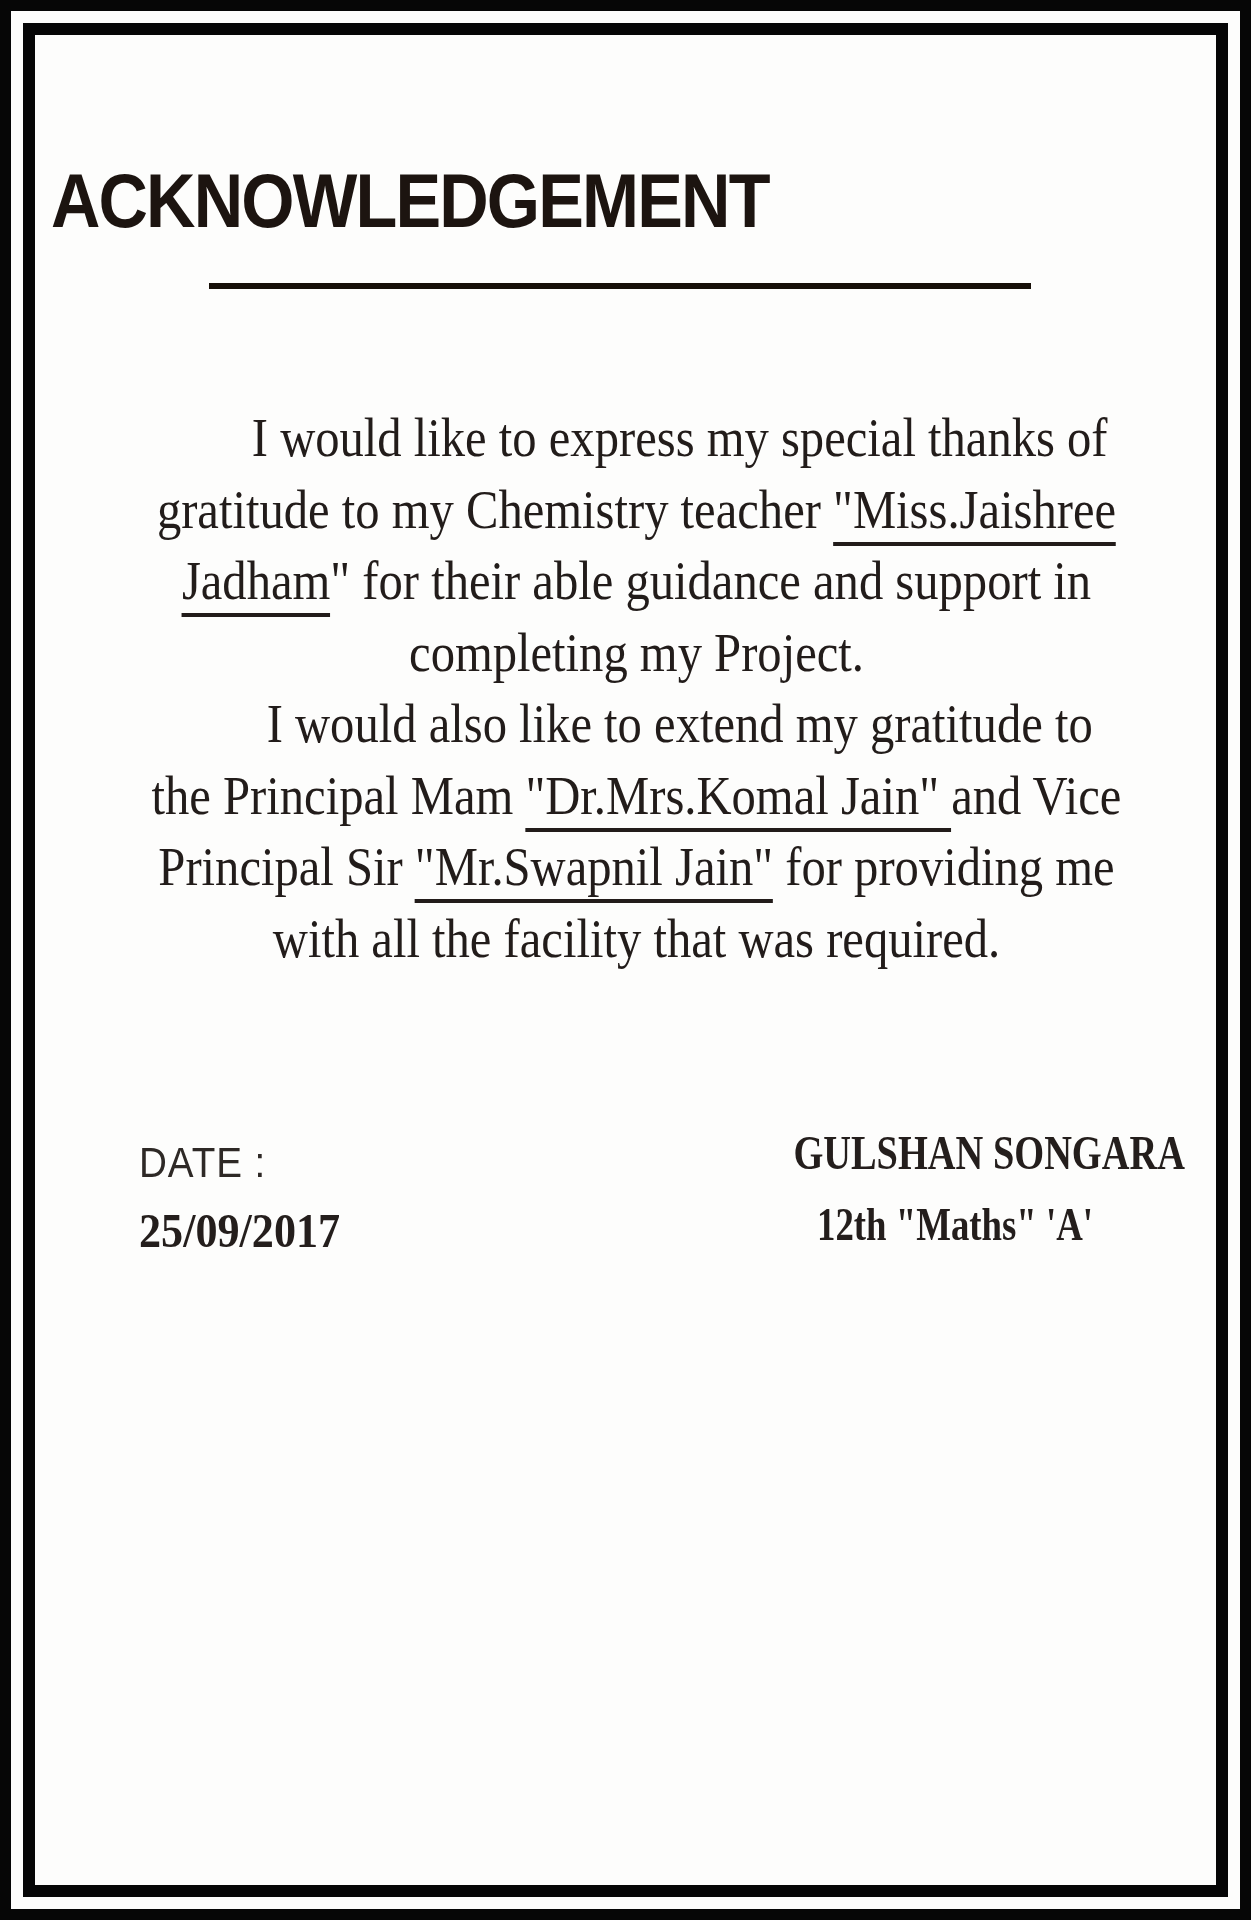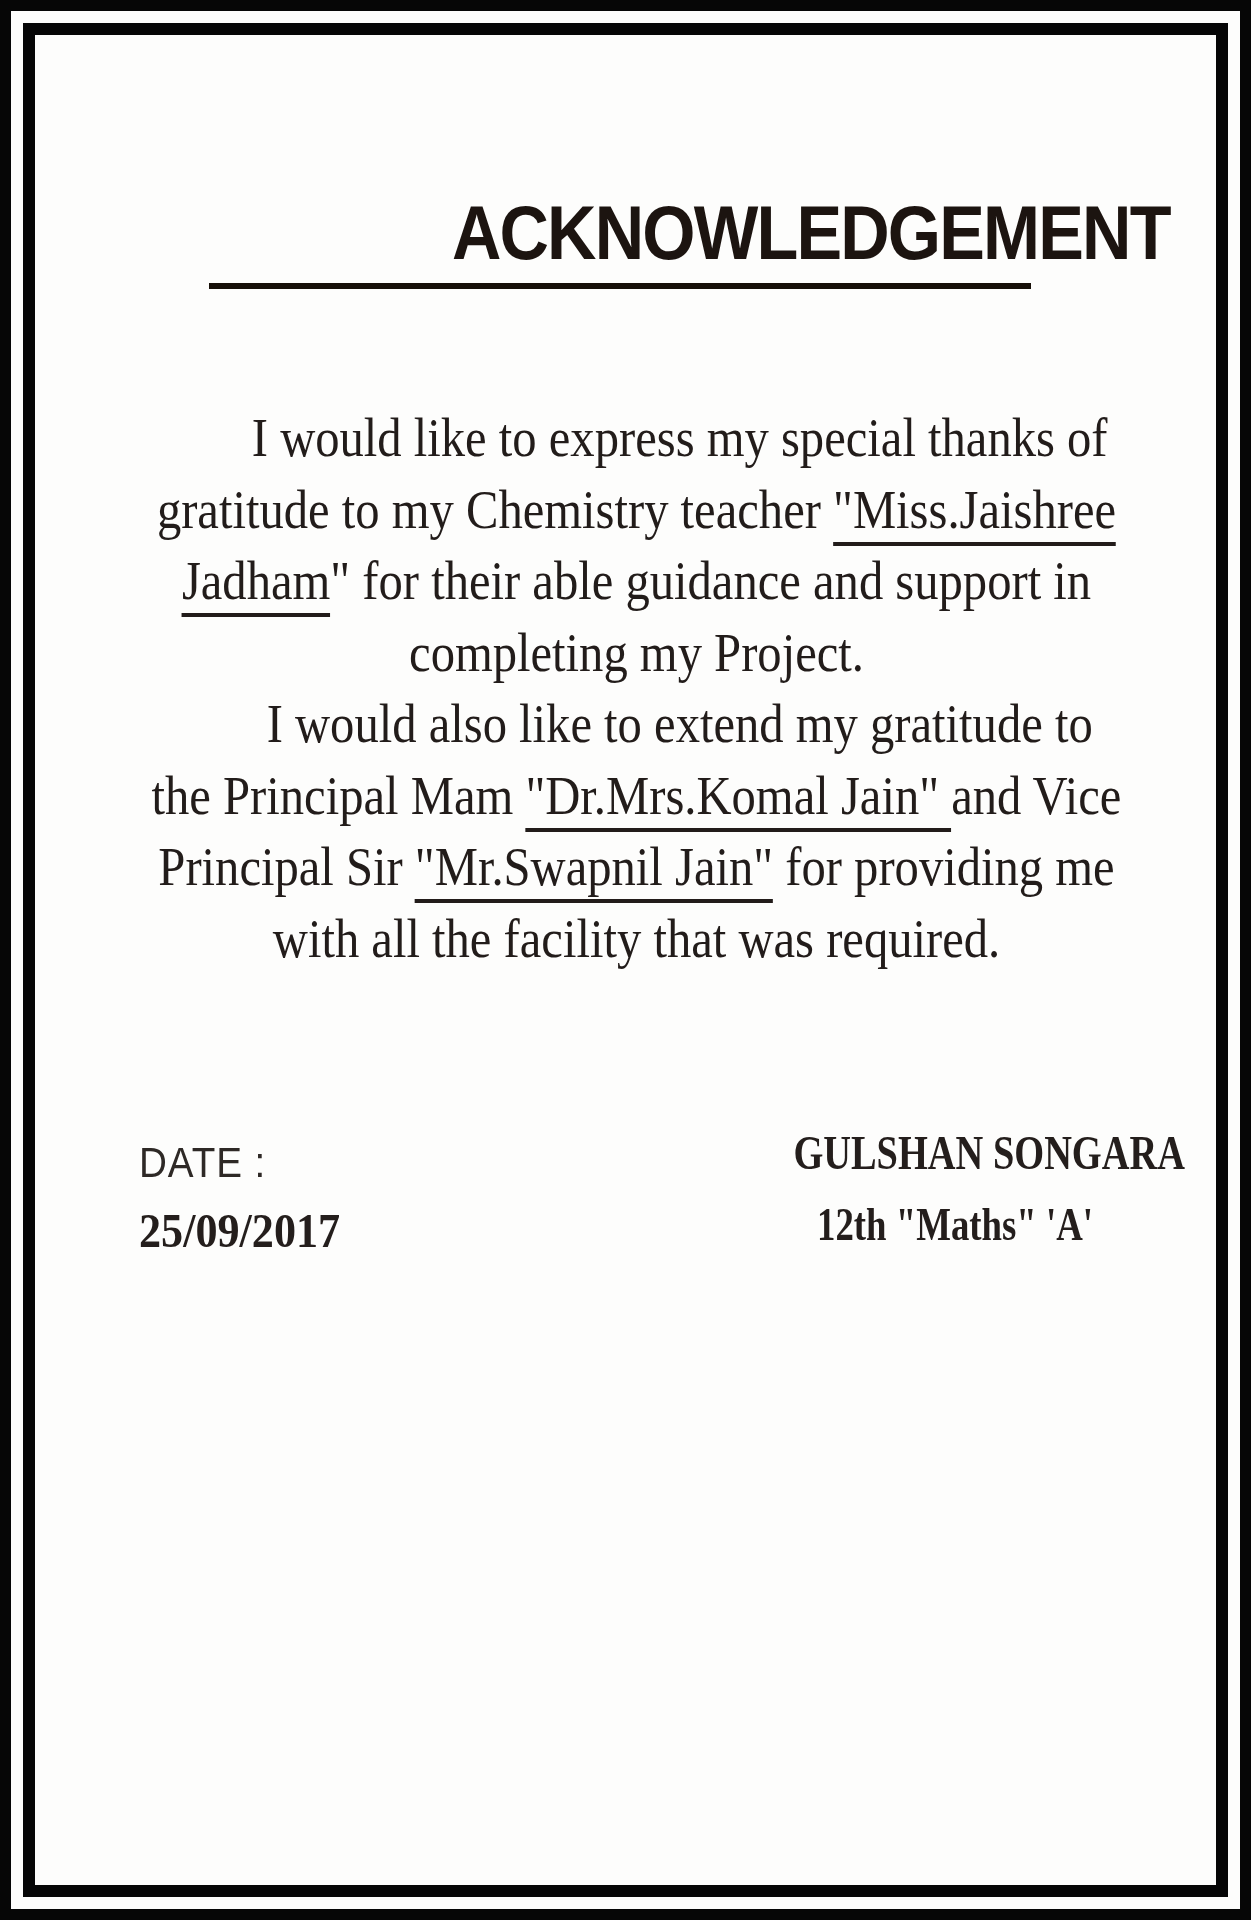--- a/index.html
+++ b/index.html
@@ -18,22 +18,22 @@
     border:11px solid var(--border);
   }
   .frame{
     position:absolute;inset:12px;
     border:12px solid var(--border);
   }
 
   .title-wrap{
     position:absolute;
     left:0;right:30px;
-    top:184px;
-    text-align:right;
+    top:152px;
+    text-align:left;
   }
   .doc-title{
     font-family:"Liberation Sans", sans-serif;
     font-weight:bold;
     font-size:76px;
     line-height:1;
     letter-spacing:-2px;
     color:#1c1410;
     transform:scaleX(0.90);
     transform-origin:50% 50%;

